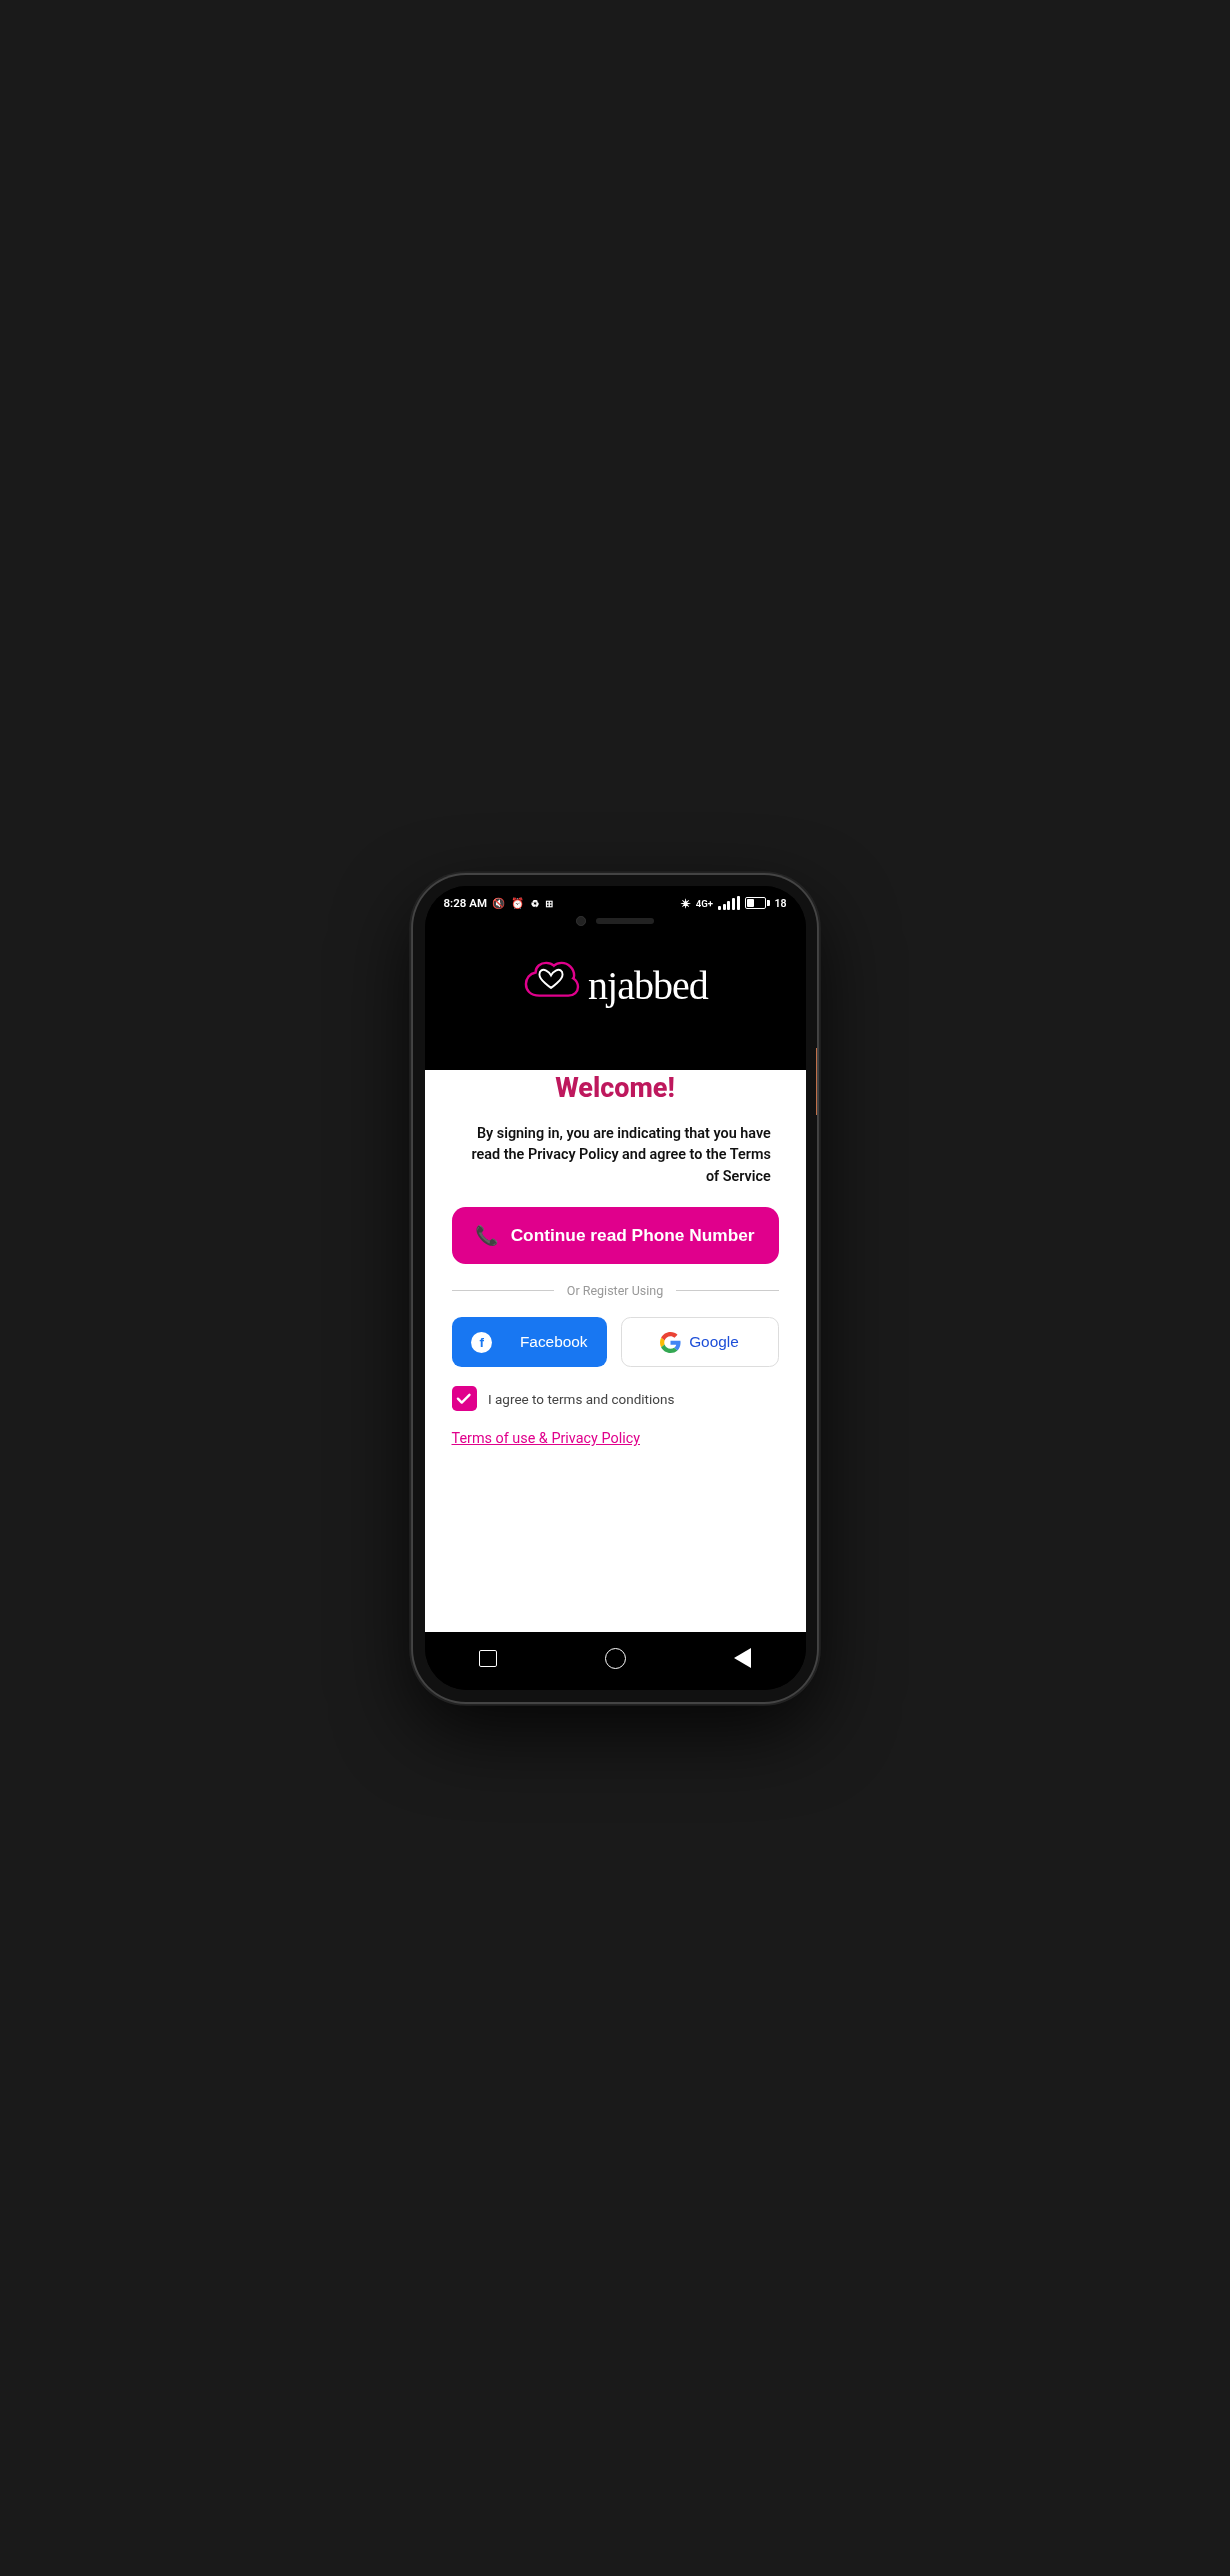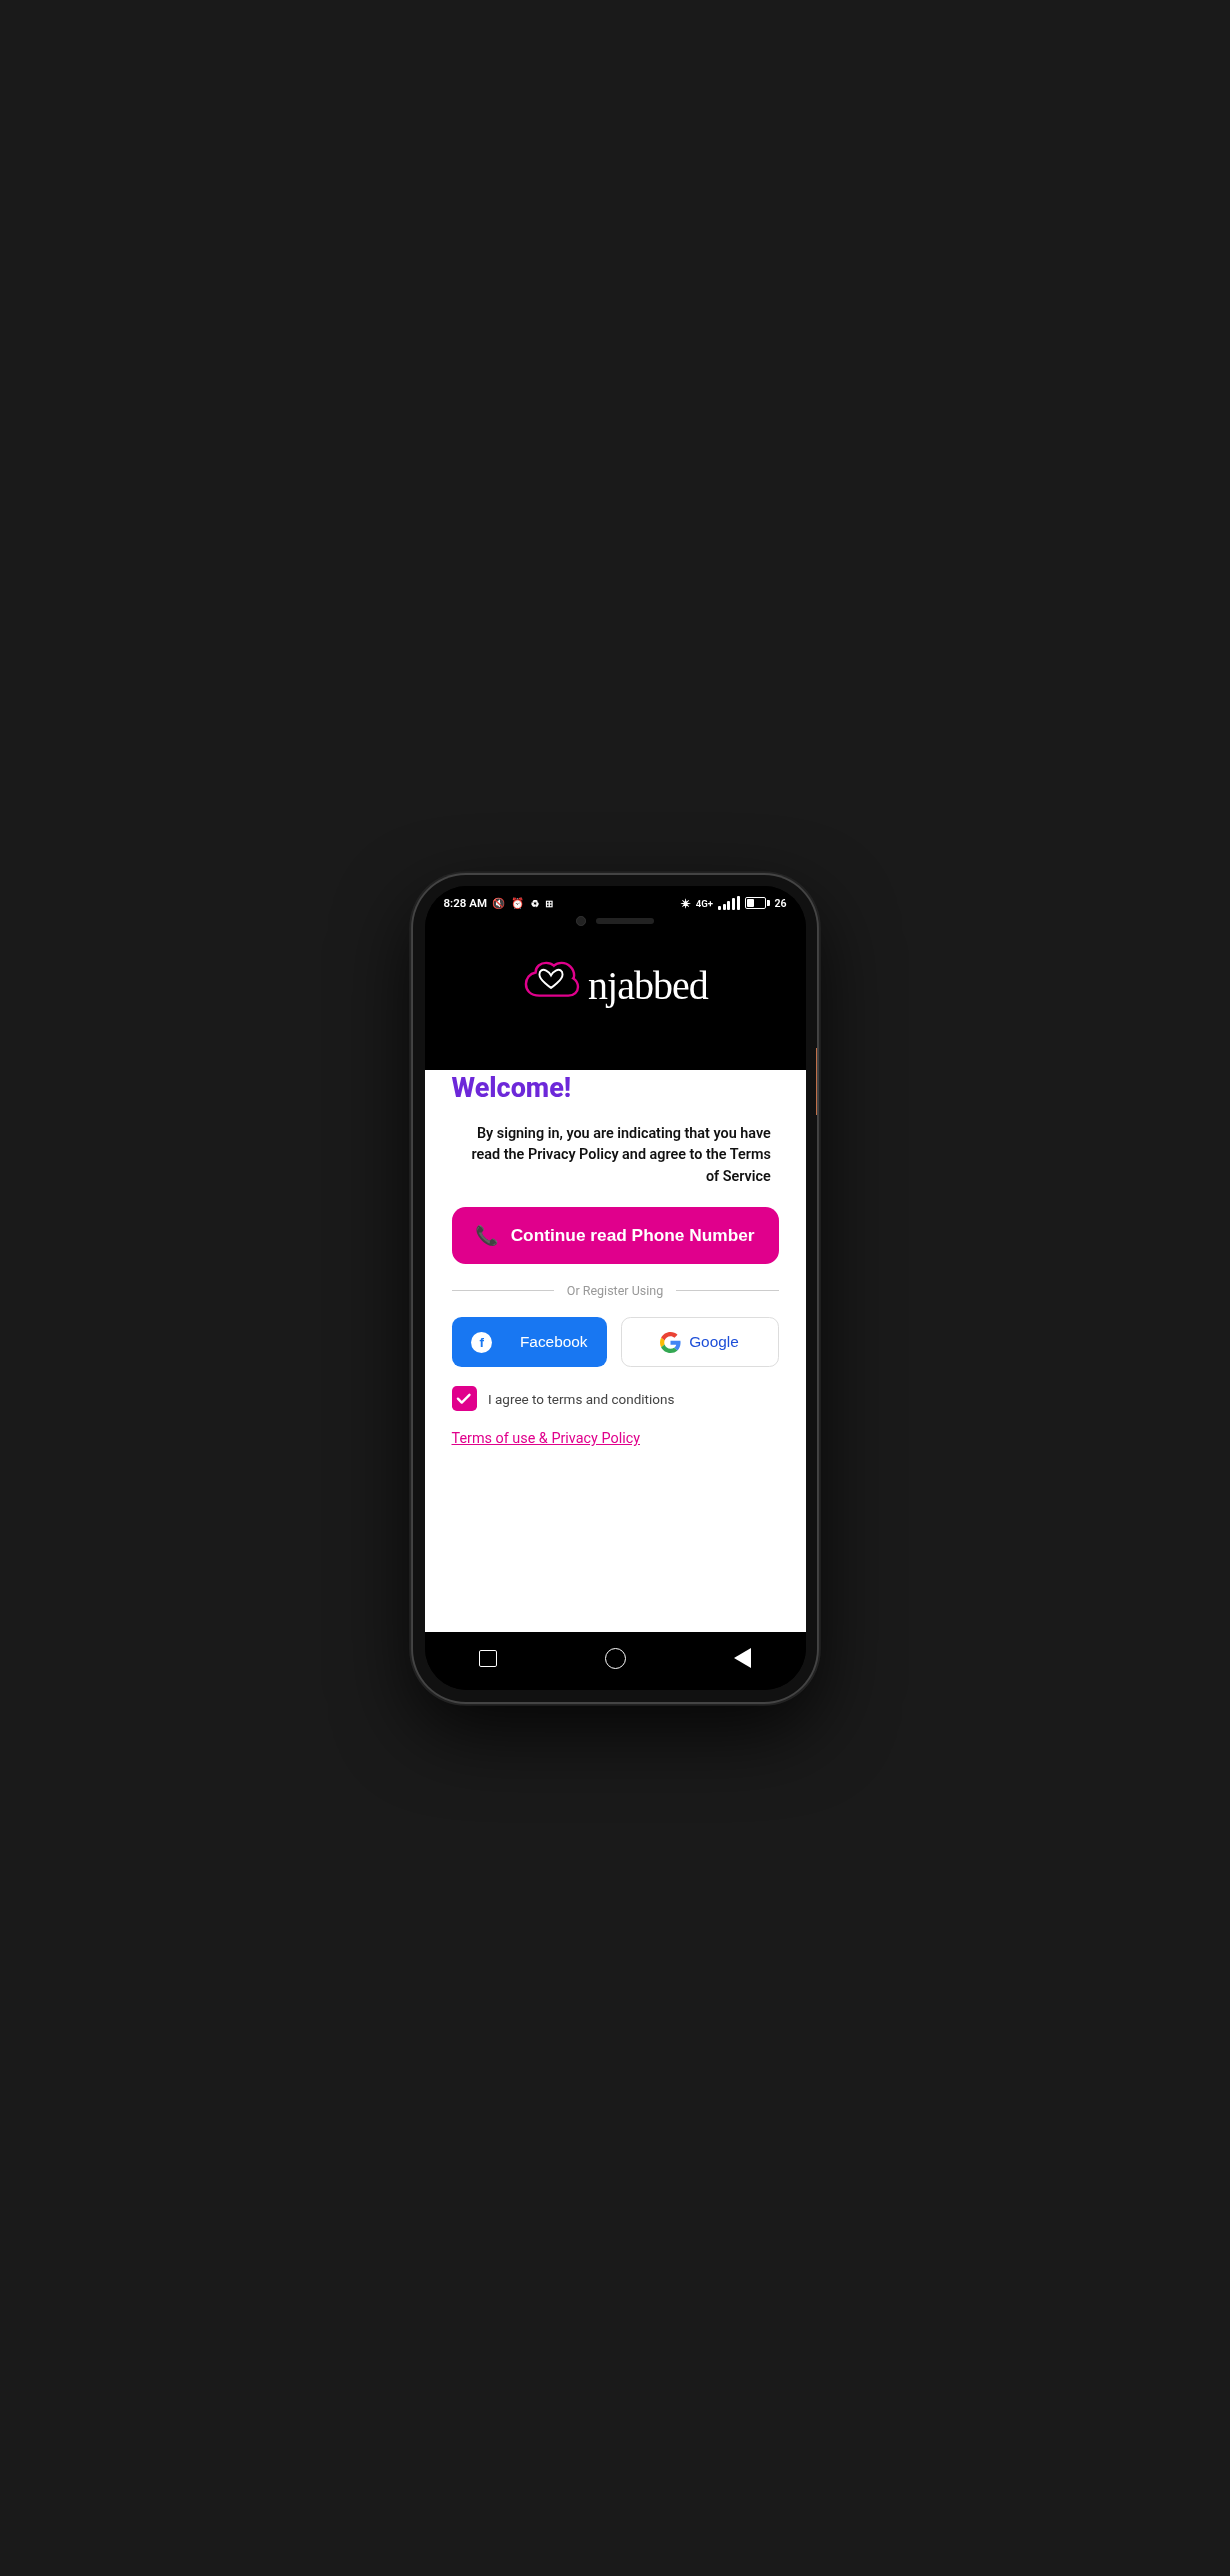--- a/index.html
+++ b/index.html
@@ -126,23 +126,24 @@
       border-radius: 29px 29px 0 0;
       flex: 1;
       margin-top: -29px;
       padding: 31px 27px 23px;
       display: flex;
       flex-direction: column;
       gap: 19px;
       overflow-y: auto;
     }
     .welcome-title {
+      text-align: center;
       font-size: 27px;
       font-weight: 800;
-      color: #6d28d9;
+      color: #be185d;
     }
     .welcome-subtitle {
       text-align: right;
       font-size: 14.4px;
       font-weight: 600;
       color: #111;
       line-height: 1.5;
       padding: 0 7.7px;
     }
     .btn-phone {
@@ -357,21 +358,21 @@
           <div class="signal-bar" style="height:8.7px;"></div>
           <div class="signal-bar" style="height:11.5px;"></div>
           <div class="signal-bar" style="height:13.5px;"></div>
         </div>
         <div class="battery">
           <div class="battery-body">
             <div class="battery-fill"></div>
           </div>
           <div class="battery-tip"></div>
         </div>
-        <span style="font-size:10.6px;">26</span>
+        <span style="font-size:10.6px;">18</span>
       </div>
     </div>
 
     <div class="camera-bar">
       <div class="camera-dot"></div>
       <div class="speaker-bar"></div>
     </div>
 
     <div class="app-content">
 

